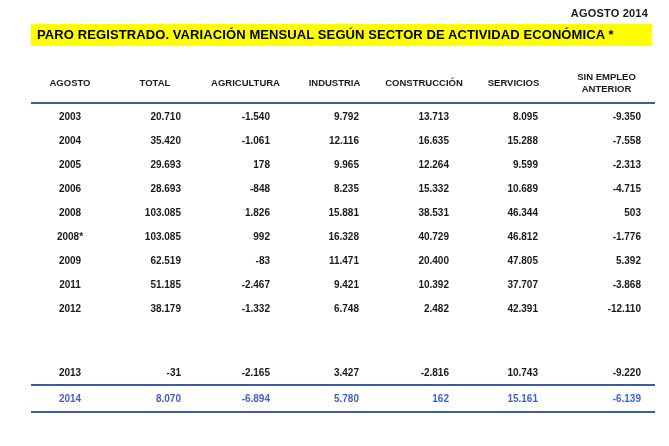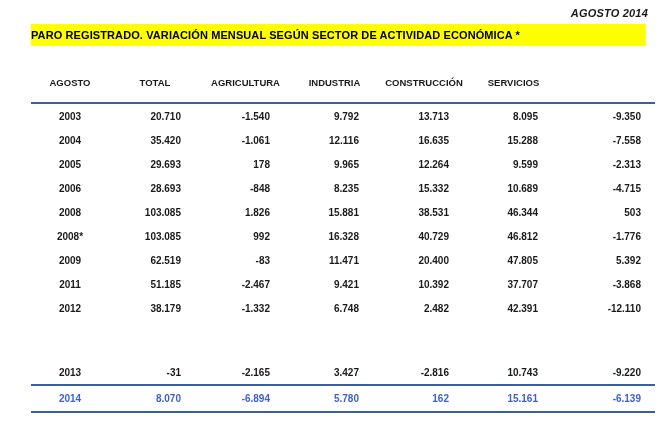--- a/index.html
+++ b/index.html
@@ -8,30 +8,30 @@
     width:669px;height:446px;
     background:#ffffff;
     font-family:"Liberation Sans", sans-serif;
     overflow:hidden;
   }
   .date-label{
     position:absolute;
     top:7px;right:21px;
     font-size:11px;font-weight:bold;color:#1a1a1a;
     letter-spacing:0.2px;
-    font-style:italic;
   }
   .title-bar{
     position:absolute;
     left:31px;top:24px;
     width:615px;height:22px;
     background:var(--highlight,#ffff00);
     color:#000;
-    font-size:11px;font-weight:bold;
+    font-size:13px;font-weight:bold;
     line-height:22px;
+    padding-left:6px;
     letter-spacing:0.1px;
     white-space:nowrap;
   }
   .table{
     position:absolute;
     left:31px;top:64px;
     width:624px;
   }
   .row{
     display:grid;
@@ -71,20 +71,21 @@
   <div class="title-bar">PARO REGISTRADO. VARIACIÓN MENSUAL SEGÚN SECTOR DE ACTIVIDAD ECONÓMICA *</div>
 
   <div class="table">
     <div class="row header">
         <div class="c hdr">AGOSTO</div>
         <div class="c hdr">TOTAL</div>
         <div class="c hdr">AGRICULTURA</div>
         <div class="c hdr">INDUSTRIA</div>
         <div class="c hdr">CONSTRUCCIÓN</div>
         <div class="c hdr">SERVICIOS</div>
+        <div class="c hdr">SIN EMPLEO ANTERIOR</div>
       </div>
     <div>
         <div class="row data">
           <div class="c year">2003</div>
           <div class="c num">20.710</div>
           <div class="c num">-1.540</div>
           <div class="c num">9.792</div>
           <div class="c num">13.713</div>
           <div class="c num">8.095</div>
           <div class="c num lastcol">-9.350</div>

